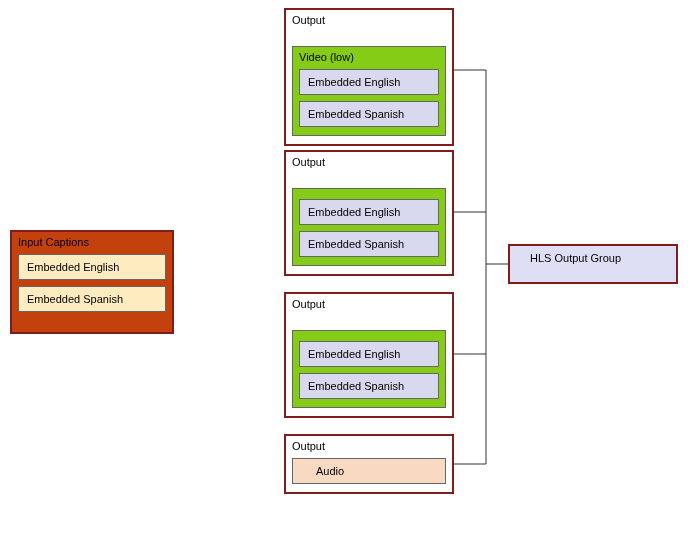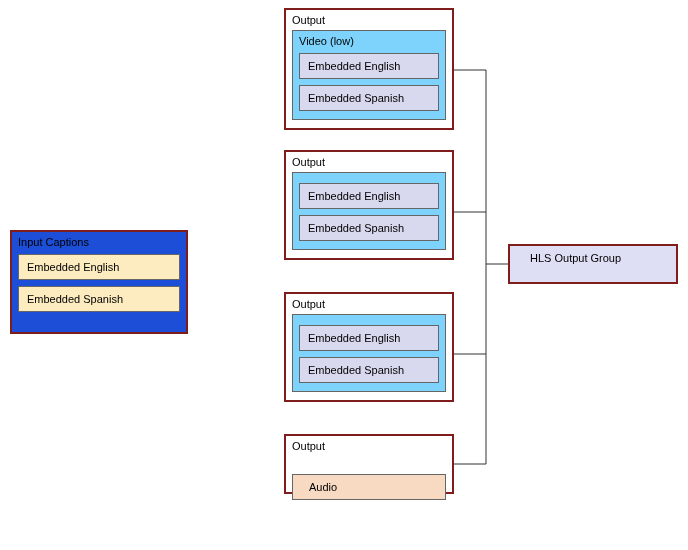--- a/index.html
+++ b/index.html
@@ -13,55 +13,55 @@
     color: #000;
     background: #fff;
   }
   .box {
     position: absolute;
     border: 2px solid #7f1d1d;
     padding: 4px 6px;
   }
   .input-captions {
     left: 10px; top: 230px;
-    width: 178px; height: 104px;
-    background: #1d4ed8;
+    width: 164px; height: 104px;
+    background: #c2410c;
   }
   .caption-item {
     border: 1px solid #666;
     background: #fcecbf;
     padding: 6px 8px;
     margin-top: 6px;
   }
   .output {
     background: #fff;
     width: 170px;
     padding: 4px 6px 8px 6px;
   }
   .out1 { left: 284px; top: 8px; }
   .out2 { left: 284px; top: 150px; }
   .out3 { left: 284px; top: 292px; }
   .out4 { left: 284px; top: 434px; width:170px; height:60px;}
   .video {
-    background: #7dd3fc;
+    background: #84cc16;
     border: 1px solid #666;
     padding: 4px 6px 8px 6px;
-    margin-top: 4px;
+    margin-top: 20px;
   }
   .emb {
     background: #d8d8ee;
     border: 1px solid #666;
     padding: 6px 8px;
     margin-top: 6px;
   }
   .audio {
     background: #f8d9c2;
     border: 1px solid #666;
-    padding: 6px 16px;
-    margin-top: 22px;
+    padding: 6px 23px;
+    margin-top: 6px;
   }
   .hls {
     left: 508px; top: 244px;
     width: 170px; height: 40px;
     background: #dedef5;
     padding: 6px 20px;
   }
   svg.connectors {
     position: absolute;
     left: 0; top: 0;

